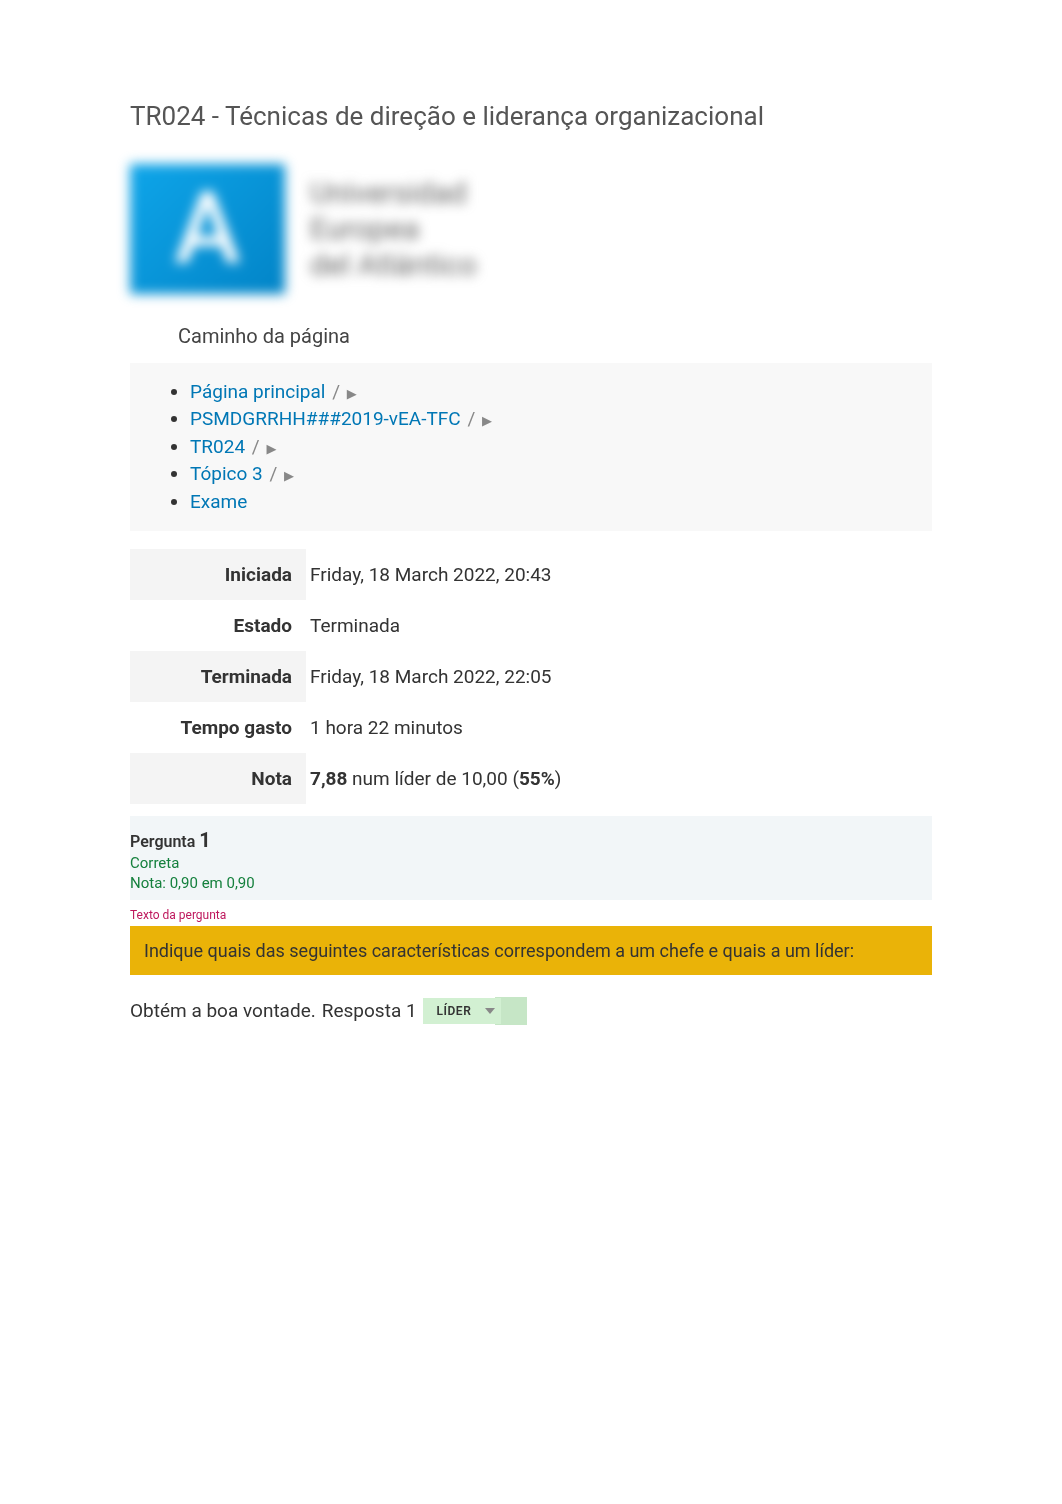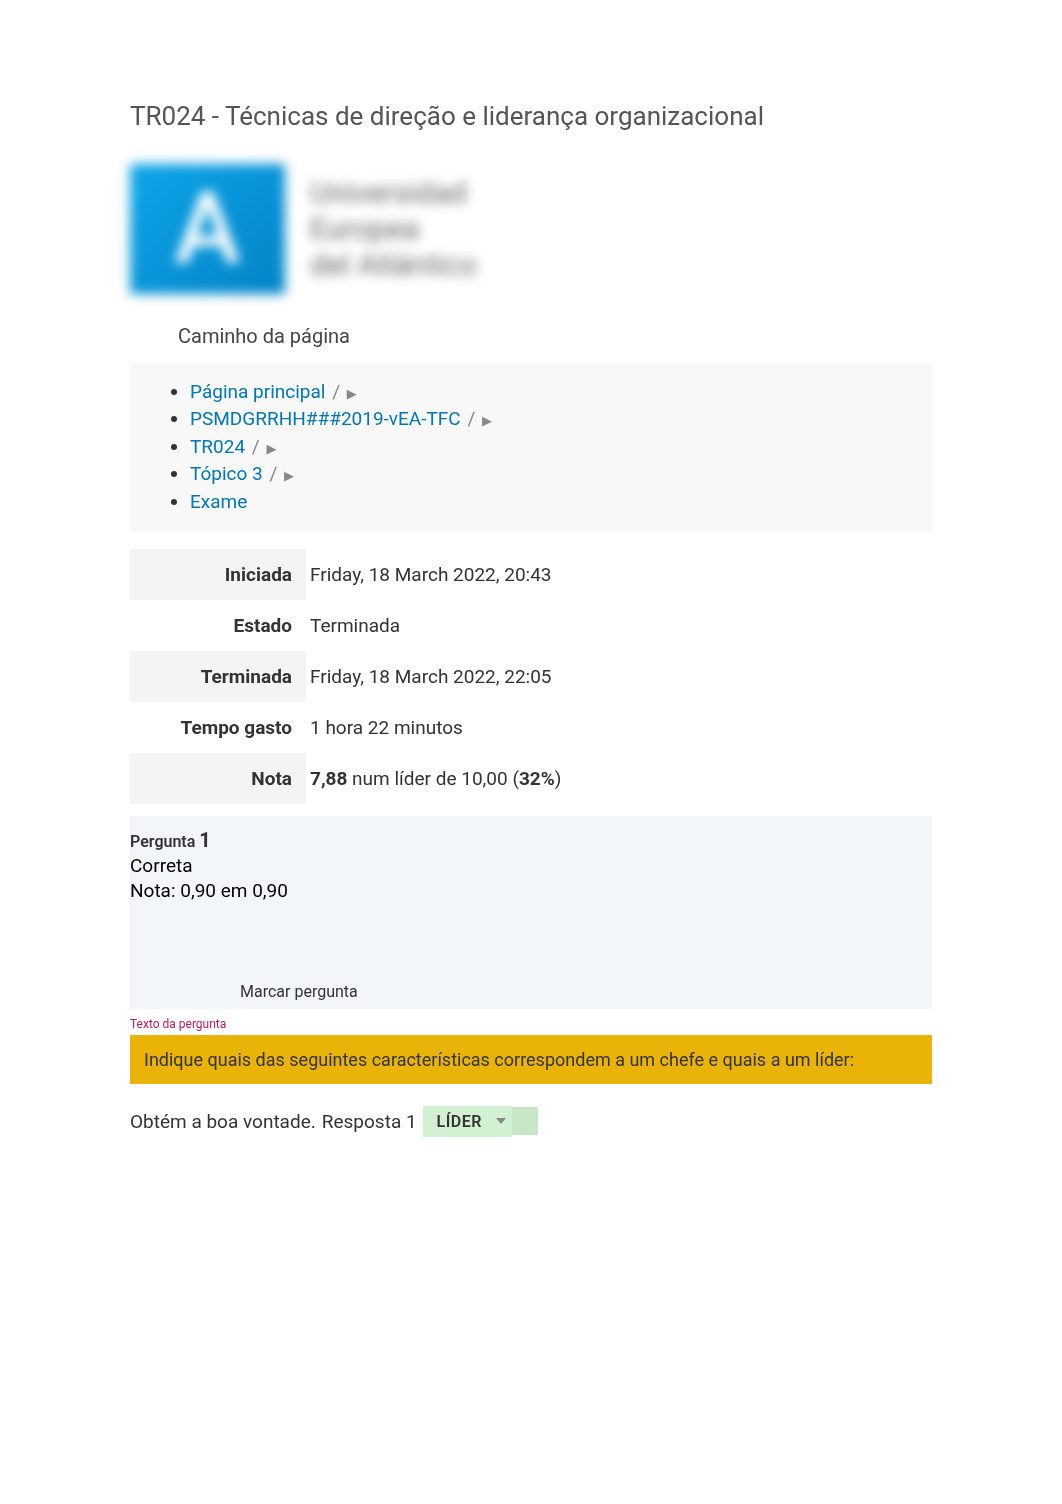--- a/index.html
+++ b/index.html
@@ -97,22 +97,22 @@
     margin-top: 12px;
   }
   .question-header {
     font-size: 16px;
     color: #333;
     padding: 0 0 0 0;
   }
   .question-header .qlabel { font-weight: 600; }
   .question-header .qnum { font-weight: 700; font-size: 20px; }
   .question-status, .question-mark {
-    font-size: 19px;
-    color: #000000;
+    font-size: 15px;
+    color: #15803d;
     margin-top: 2px;
   }
   .flag-row {
     margin-top: 80px;
     font-size: 16px;
     color: #333;
     padding-left: 110px;
   }
   .question-text-heading {
     font-size: 12px;
@@ -133,21 +133,21 @@
     align-items: center;
     gap: 6px;
     margin-top: 22px;
     font-size: 19px;
   }
   .answer-prompt { color: #333; }
   .answer-label { color: #333; }
   .answer-pill {
     background: #d2f0d2;
     padding: 6px 30px 6px 14px;
-    font-size: 16px;
+    font-size: 12px;
     font-weight: 600;
     letter-spacing: 0.5px;
     color: #333;
     position: relative;
     display: inline-flex;
     align-items: center;
   }
   .answer-pill::after {
     content: "";
     position: absolute;
@@ -223,34 +223,33 @@
     <div class="summary-label">Terminada</div>
     <div class="summary-value">Friday, 18 March 2022, 22:05</div>
   </div>
   <div class="summary-row">
     <div class="summary-label">Tempo gasto</div>
     <div class="summary-value">1 hora 22 minutos</div>
   </div>
   <div class="summary-row">
     <div class="summary-label">Nota</div>
     <div class="summary-value">
-      <span class="bold">7,88</span><span> num líder de 10,00 (</span><span class="bold">32%</span><span>)</span>
+      <span class="bold">7,88</span><span> num líder de 10,00 (</span><span class="bold">55%</span><span>)</span>
     </div>
   </div>
 </div>
 
 <div class="question-block">
   <div class="question-header">
     <span class="qlabel">Pergunta</span>
     <span class="qnum">1</span>
   </div>
   <div class="question-status">Correta</div>
   <div class="question-mark">Nota: 0,90 em 0,90</div>
 
-  <div class="flag-row">Marcar pergunta</div>
 </div>
 
 <div class="question-text-heading">Texto da pergunta</div>
 
 <div class="question-body">Indique quais das seguintes características correspondem a um chefe e quais a um líder:</div>
 
 <div class="answer-row">
   <span class="answer-prompt">Obtém a boa vontade.</span>
   <span class="answer-label">Resposta 1</span>
   <span class="answer-pill">LÍDER</span>

